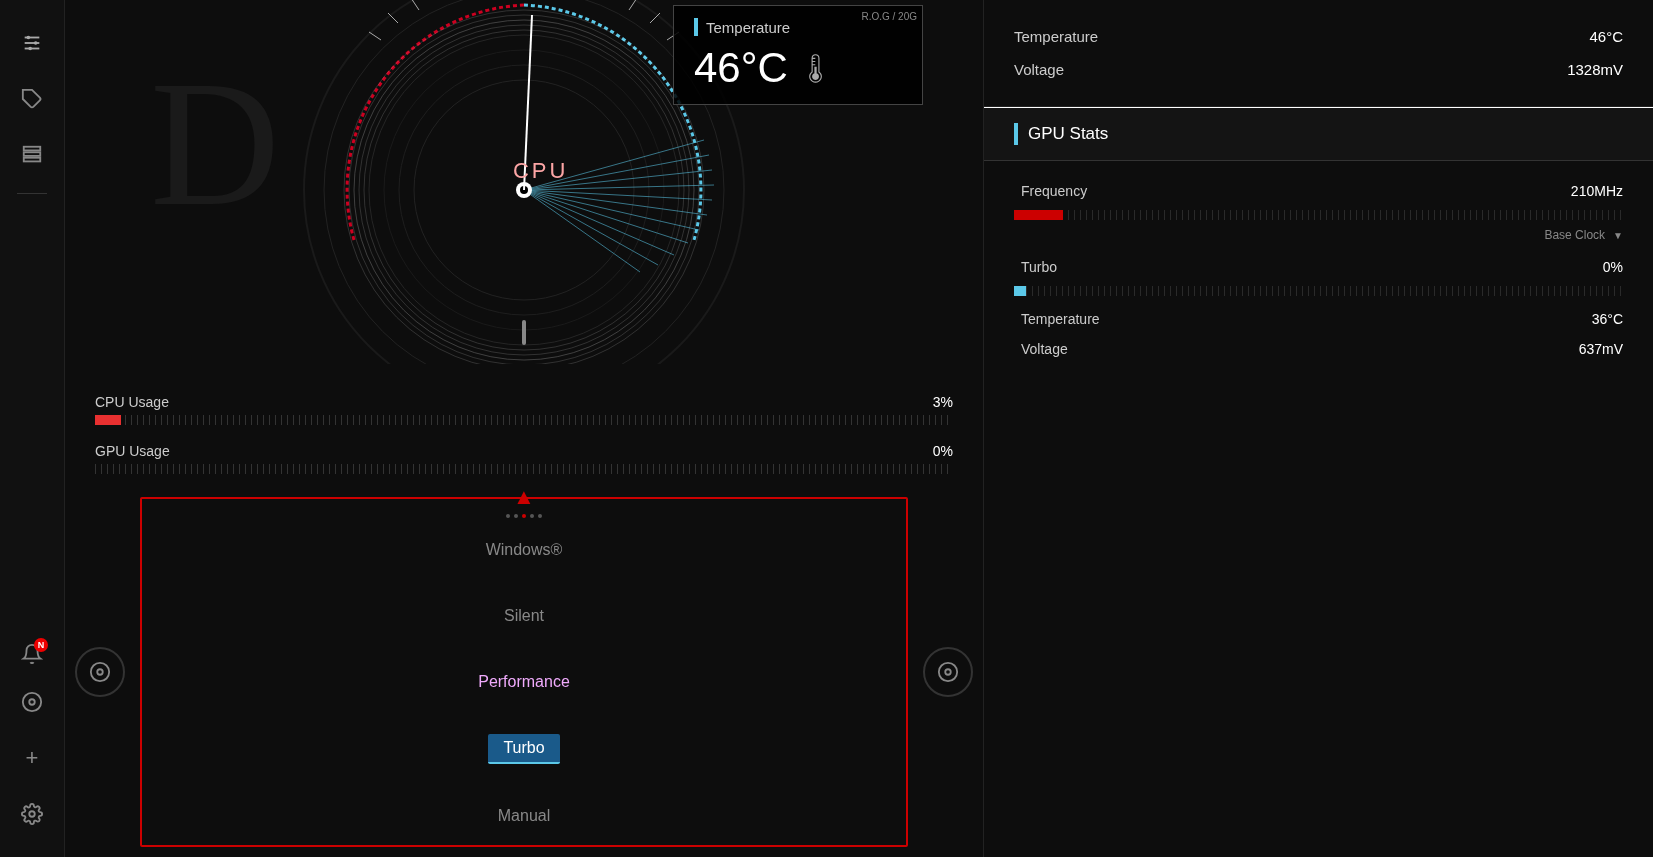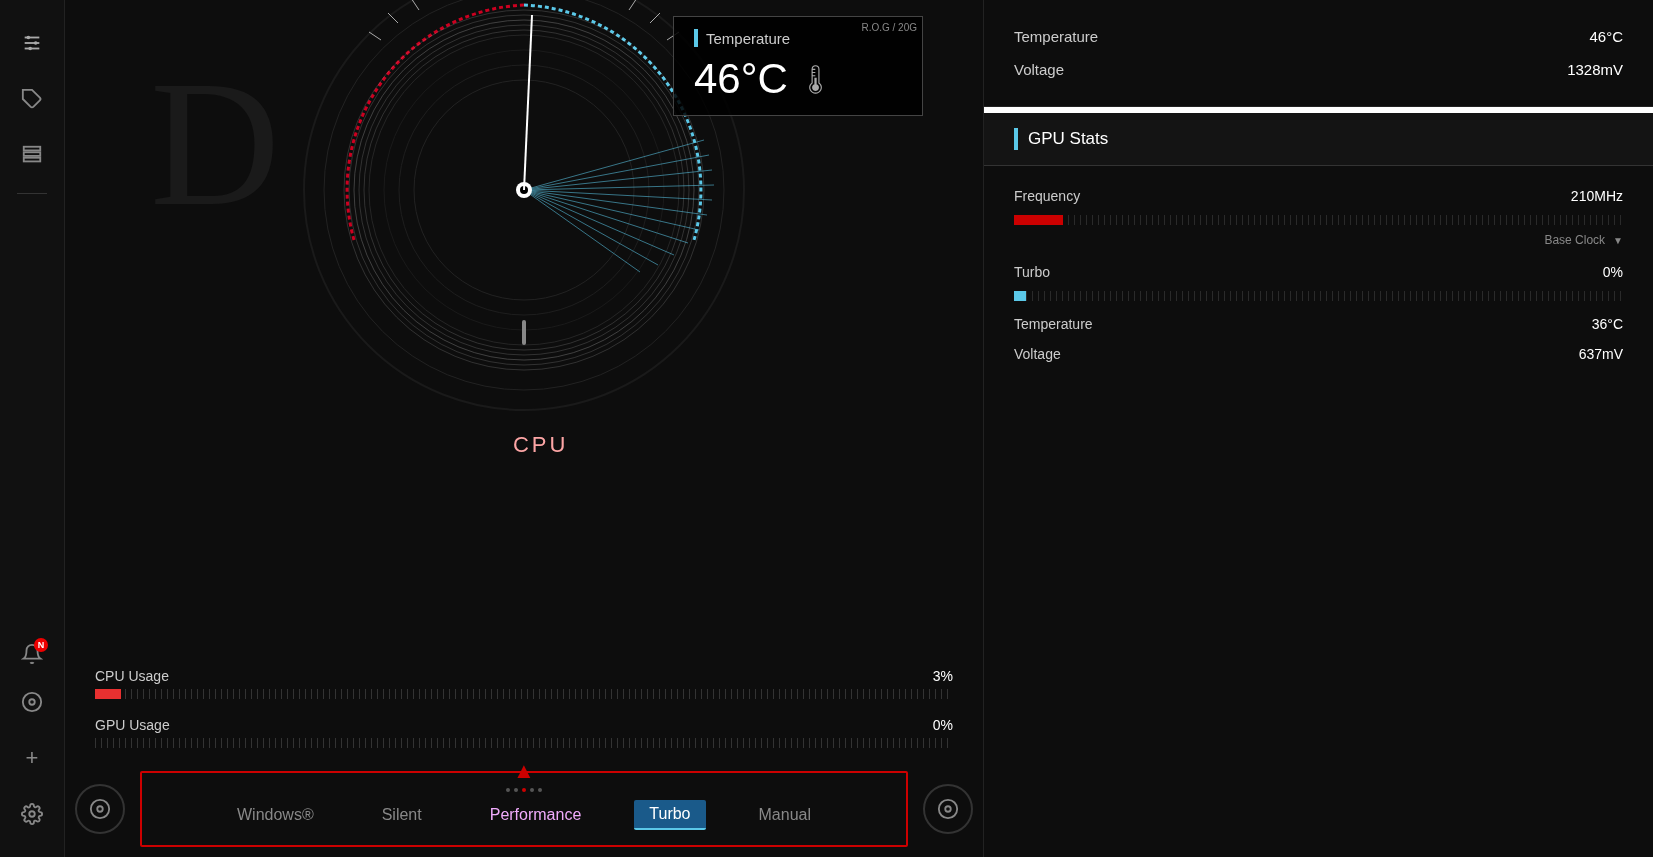--- a/index.html
+++ b/index.html
@@ -103,21 +103,21 @@
     }
 
     .gauge-svg {
       width: 100%;
       height: 100%;
     }
 
     
     .temp-overlay {
       position: absolute;
-      top: 16px;
+      top: 5px;
       right: 60px;
       background: rgba(0,0,0,0.85);
       border: 1px solid #444;
       padding: 12px 20px;
       min-width: 250px;
     }
     .temp-overlay-header {
       display: flex;
       align-items: center;
       gap: 8px;
@@ -243,20 +243,22 @@
       top: -15px;
       left: 50%;
       transform: translateX(-50%);
       color: #cc0000;
       font-size: 20px;
     }
     .perf-modes {
       display: flex;
       gap: 38px;
       align-items: center;
+      margin-top: 10px;
+      flex-direction: column;
     }
     .perf-mode {
       font-size: 16px;
       color: #888;
       cursor: pointer;
       padding: 5px 15px;
       border-radius: 2px;
     }
     .perf-mode.active {
       color: #fff;
@@ -314,40 +316,41 @@
       flex: 1;
       padding: 0;
     }
     .gpu-header {
       display: flex;
       align-items: center;
       gap: 10px;
       padding: 15px 30px;
       background: #141414;
       border-bottom: 1px solid #333;
-      border-top: 6px solid #ffffff;
+      border-top: 1px solid #ffffff;
     }
     .gpu-header-bar {
       width: 4px;
       height: 22px;
       background: #5bc8e8;
     }
     .gpu-header-title {
       font-size: 17px;
       color: #fff;
       font-weight: 500;
     }
     .gpu-stats-content {
       padding: 15px 30px;
     }
     .gpu-stat-row {
       display: flex;
       justify-content: space-between;
       align-items: flex-end;
       padding: 7px 0;
+      margin-left: 7px;
     }
     .gpu-stat-label {
       font-size: 14px;
       color: #ccc;
     }
     .gpu-stat-value {
       font-size: 14px;
       color: #fff;
     }
     .gpu-bar-container {

